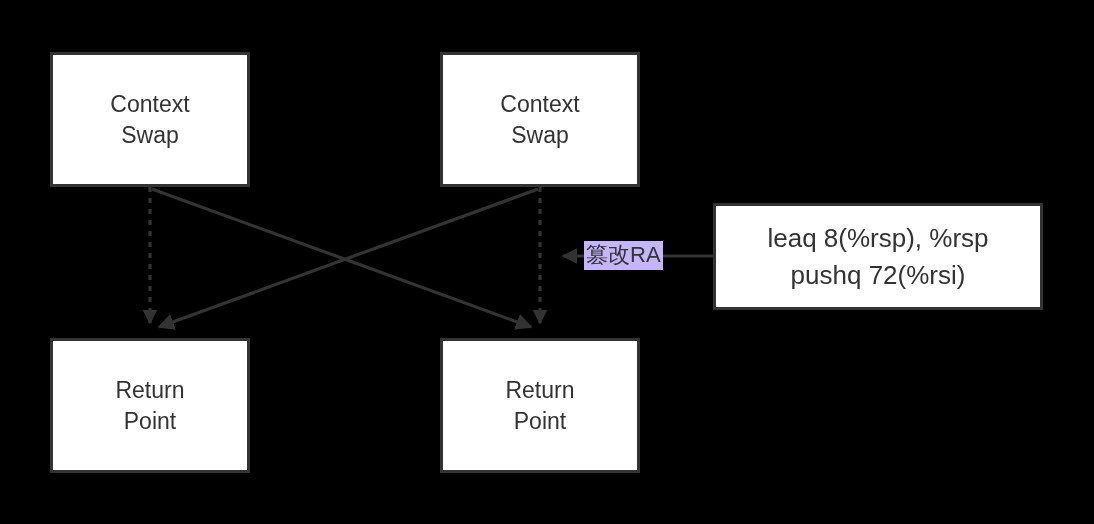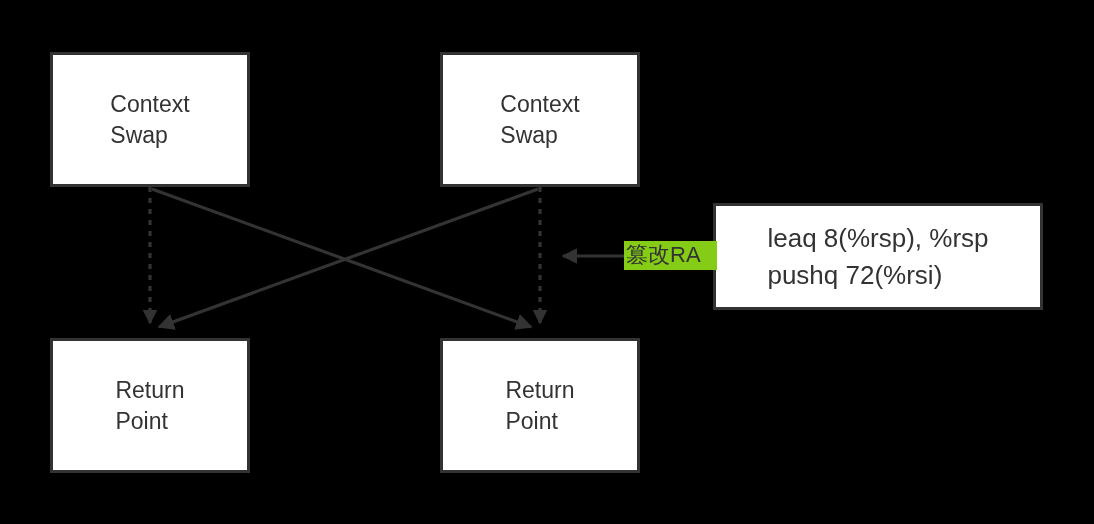--- a/index.html
+++ b/index.html
@@ -24,45 +24,45 @@
     height: 524px;
   }
   .node-box {
     position: absolute;
     background: #ffffff;
     border: 3px solid #333333;
     box-sizing: border-box;
     display: flex;
     align-items: center;
     justify-content: center;
+    text-align: center;
     color: #333333;
     font-size: 23px;
     line-height: 1.32;
     font-family: "Liberation Sans", sans-serif;
     z-index: 3;
   }
   .node-box .node-label {
     display: block;
     white-space: pre-line;
   }
   .code-box {
     font-size: 26px;
     line-height: 1.42;
   }
   .edge-label {
     position: absolute;
-    background: #84cc16;
+    background: #c4b5fd;
     color: #333333;
     font-size: 22px;
     line-height: 1;
-    padding: 3px 16px 4px 2px;
+    padding: 3px 2px 4px 2px;
     white-space: nowrap;
     z-index: 4;
     font-family: "Liberation Sans", sans-serif;
-    margin-left: 40px;
   }
 </style>
 </head>
 <body>
 
 <div id="canvas">
 
   <svg id="svg-layer" viewBox="0 0 1094 524" xmlns="http://www.w3.org/2000/svg">
     <defs>
       <marker id="arrow-solid" viewBox="0 0 10 10" refX="9" refY="5" markerWidth="5.2" markerHeight="5.2" orient="auto-start-reverse">

